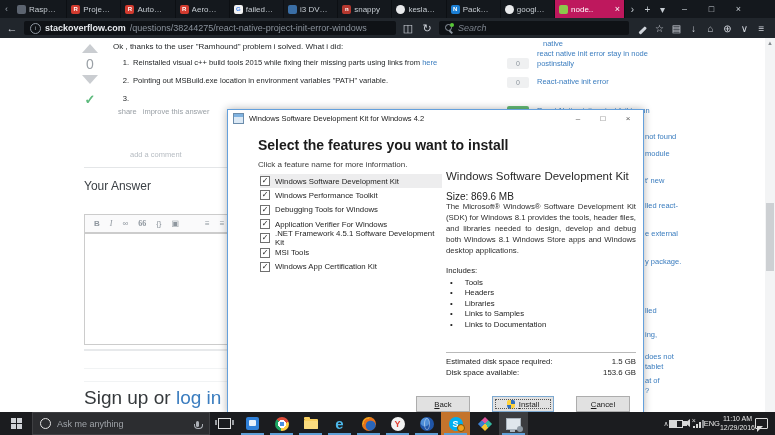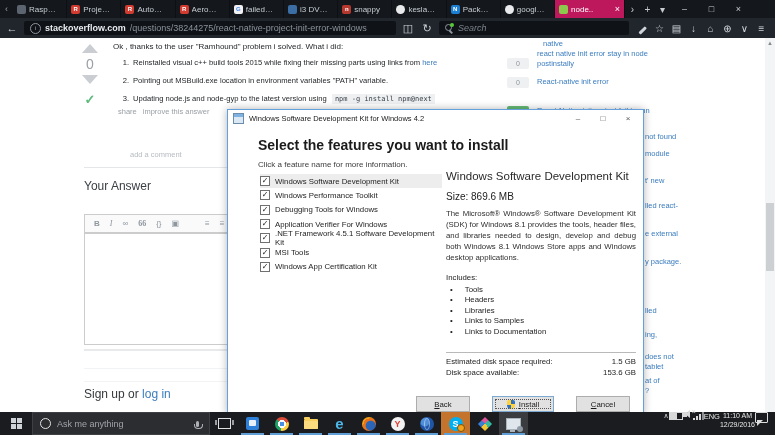--- a/index.html
+++ b/index.html
@@ -61,21 +61,21 @@
   .ed-toolbar{position:absolute;left:84px;top:176px;width:371px;height:19px;border:1px solid #ccc;background:#fafafb;display:flex;align-items:center;gap:10px;padding:0 9px;color:#8e969e;box-sizing:border-box}
   .tb-ic{font-size:8px}
   .tb-b{font-weight:bold}
   .tb-i{font-style:italic;font-family:"Liberation Serif",serif}
   .tb-q{font-weight:bold;font-family:"Liberation Serif",serif}
   .tb-link{display:inline-block}
   .tb-gap{margin-left:16px}
   .ed-area{position:absolute;left:84px;top:195px;width:371px;height:112px;border:1px solid #ccc;background:#fff;box-sizing:border-box}
   .divider2{position:absolute;left:84px;top:311px;width:371px;height:2px;background:#e7e9eb}
   .faint{position:absolute;left:84px;width:371px;height:1px;background:#f1f3f4}
-  .signup{position:absolute;left:84px;top:349px;font-size:12px;color:#35393c}
+  .signup{position:absolute;left:84px;top:349px;font-size:19px;color:#35393c}
   .signup .login{color:#3b7dbf}
   
   .rel-tail{position:absolute;left:543px;top:1px;font-size:7.5px;color:#3b7dbf}
   .rel{position:absolute;left:507px;display:flex;gap:8px;width:160px}
   .badge{flex:0 0 22px;height:11px;background:#eff0f1;color:#8c949c;font-size:7px;text-align:center;line-height:11px;border-radius:2px}
   .badge-green{background:#65bb75;color:#fff}
   .rel-text{font-size:7.5px;color:#3b7dbf;line-height:1.3;width:124px}
   .frag{position:absolute;left:645px;font-size:7.5px;color:#3b7dbf;white-space:nowrap}
   
   .pg-scroll{position:absolute;right:0;top:0;width:10px;height:374px;background:#f3f4f5}
@@ -90,21 +90,21 @@
   .dlg-h1{position:absolute;left:30px;top:27px;font-size:14px;font-weight:bold;color:#1b1b1b}
   .dlg-sub{position:absolute;left:30px;top:50px;font-size:8px;color:#3c3c3c}
   .features{position:absolute;left:32px;top:64px;width:182px}
   .feat{display:flex;align-items:center;gap:5px;height:14.3px;font-size:7.8px;color:#1e1e1e}
   .feat.feat-selected{background:#ededee}
   .cb{width:8px;height:8px;border:1px solid #707070;background:#fff;font-size:8px;line-height:7px;text-align:center;color:#222;flex:none}
   .cb::before{content:"✓"}
   .info-panel{position:absolute;left:218px;top:60px;width:190px}
   .info-title{font-size:11.5px;color:#2b2b2b}
   .info-size{margin-top:9px;font-size:10px}
-  .info-desc{margin-top:7px;font-size:7.8px;text-align:justify;line-height:1.4;color:#2e2e2e}
+  .info-desc{font-size:7.8px;text-align:justify;line-height:1.4;color:#2e2e2e}
   .inc-label{margin-top:9px;font-size:7.8px}
   .inc-list{margin:3px 0 0 4px;padding:0;list-style:none;font-size:7.8px}
   .inc-list li{display:flex;gap:12px;line-height:1.35}
   .inc-dot{flex:none}
   .dlg-divider{position:absolute;left:218px;top:242px;width:190px;height:1px;background:#b9b9b9}
   .disk-row{position:absolute;left:218px;width:190px;display:flex;justify-content:space-between;font-size:7.8px}
   .dlg-btns{position:absolute;right:13px;top:286px;display:flex;gap:22px}
   .dlg-btn{min-width:54px;height:16px;background:#e1e1e1;border:1px solid #adadad;font-size:7.8px;display:flex;align-items:center;justify-content:center;gap:4px;color:#1a1a1a;box-sizing:border-box}
   .dlg-btn .bl{display:block}
   .dlg-btn .bl::first-letter{text-decoration:underline}
@@ -142,21 +142,21 @@
   .ic-yandex::before{content:"Y"}
   .ic-globe{width:14px;height:14px;border-radius:50%;background:radial-gradient(circle at 35% 35%,#4f8fd9 0 4px,#1f55a8 5px);position:relative}
   .ic-globe::before{content:"";position:absolute;inset:1px 4px;border:1px solid rgba(255,255,255,.45);border-radius:50%}
   .ic-skype{width:14px;height:14px;border-radius:50%;background:#00aff0;color:#fff;font-size:9px;font-weight:bold;display:flex;align-items:center;justify-content:center;position:relative}
   .ic-skype::before{content:"S"}
   .ic-skype::after{content:"";position:absolute;right:-2px;bottom:-1px;width:6px;height:6px;border-radius:50%;background:#f5a31a;border:1px solid #7c5209}
   .ic-diamond{width:10px;height:10px;transform:rotate(45deg);background:conic-gradient(#35b8a0 0 25%,#f2c531 0 50%,#3c7fd0 0 75%,#e0559c 0)}
   .ic-setup{width:13px;height:10px;border:1px solid #aab4bd;background:#dfe6ec;position:relative}
   .ic-setup::before{content:"";position:absolute;right:-3px;bottom:-3px;width:6px;height:6px;border-radius:50%;background:#8f9aa4}
   .ic-setup::after{content:"";position:absolute;left:3px;bottom:-3px;width:5px;height:2px;background:#aab4bd}
-  .tk-tray{margin-left:auto;display:flex;align-items:flex-start;padding:0 7px}
+  .tk-tray{margin-left:auto;display:flex;align-items:center;padding:0 7px}
   .tray-chev{font-size:7px;color:#dedede}
   .batt{width:12px;height:6px;border:1px solid #d9d9d9;position:relative}
   .batt::after{content:"";position:absolute;right:-2px;top:1px;width:1px;height:3px;background:#d9d9d9}
   .batt::before{content:"";position:absolute;left:0;top:0;bottom:0;width:7px;background:#d9d9d9}
   .spk{width:4px;height:5px;background:#d9d9d9;position:relative;margin-right:6px}
   .spk::before{content:"";position:absolute;left:2px;top:-2px;border:4.5px solid transparent;border-left:none;border-right:5px solid #d9d9d9}
   .spk::after{content:"×";position:absolute;left:9px;top:-4px;font-size:7px;color:#d9d9d9}
   .net{display:flex;align-items:flex-end;gap:1px}
   .net i{width:2px;background:#d9d9d9;display:block}
   .nb1{height:2px}.nb2{height:4px}.nb3{height:6px}.nb4{height:8px;background:#8b8d90 !important}
@@ -300,21 +300,20 @@
         <span><span>Reinstalled visual c++ build tools 2015 while fixing their missing parts using links from </span><a class="so-link">here</a></span>
       </div>
 
       <div class="ans-li">
         <span class="ans-num">2.</span>
         <span><span>Pointing out MSBuild.exe location in environment variables "PATH" variable.</span></span>
       </div>
 
       <div class="ans-li">
         <span class="ans-num">3.</span>
-        <span><span>Updating node.js and node-gyp to the latest version using </span><code class="so-code">npm -g install npm@next</code></span>
       </div>
 
   </div>
 
   <div class="share-row">
     <span>share</span>
     <span>improve this answer</span>
   </div>
 
   <div class="add-comment">add a comment</div>

